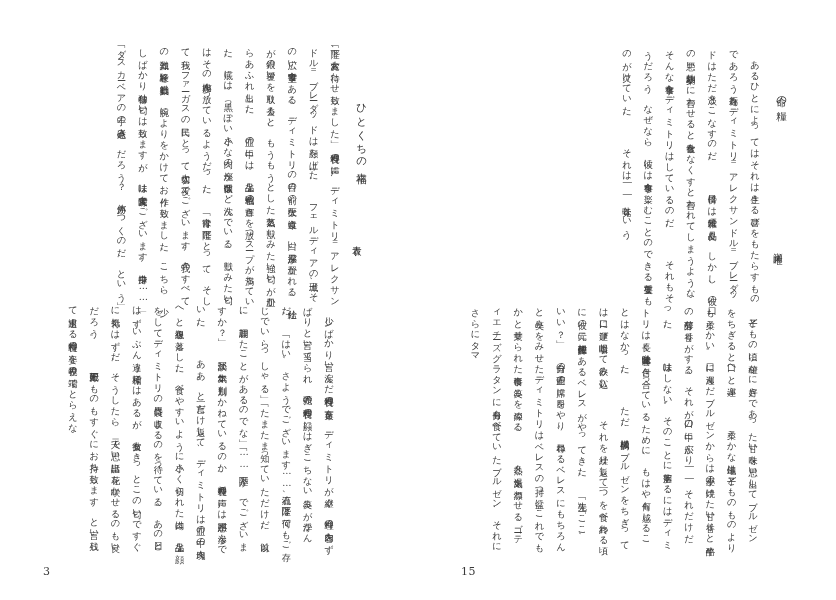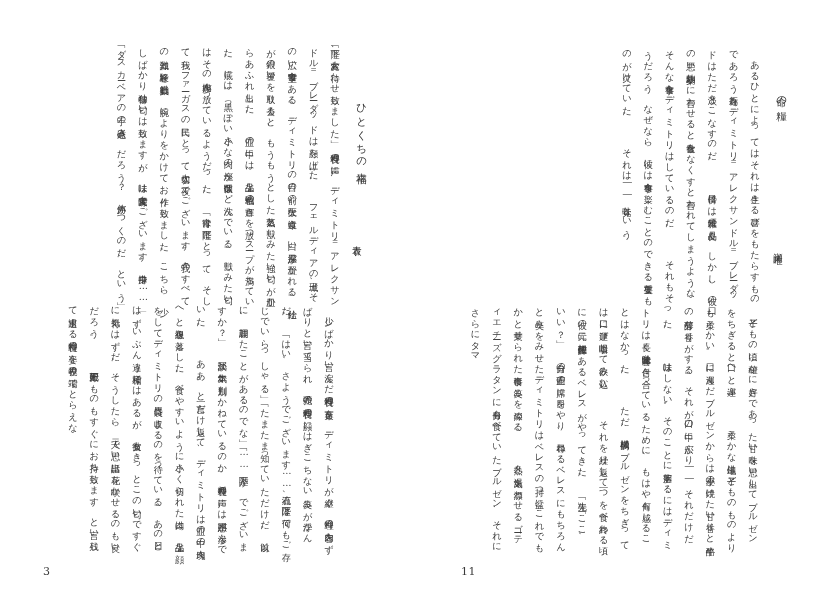--- a/index.html
+++ b/index.html
@@ -169,16 +169,16 @@
     <div class="textblock rp-body-b">　子どもの頃に確かに好きであった甘い味を思い出してブルゼンをちぎると口へと運ぶ。
 　柔らかな生地は子どものものよりも柔らかい。口に運んだブルゼンからは小麦の焼けた甘い香りと牛酪の芳醇な香りがする。それが口の中に広がり――それだけだった。
 　味はしない。そのことに落胆するにはディミトリは長く味覚障害と付き合っているために、もはや何も感じることはなかった。
 　ただ、機械的にブルゼンをちぎっては口に運び咀嚼して飲み込む。
 　それを繰り返して一つを食べ終わる頃に彼の元に担任教師であるベレスがやってきた。
 「先生」
 「ここ、いい？」
 　自分の正面の席に目をやり、尋ねるベレスにもちろんと笑みをみせたディミトリはベレスの持つ盆にこれでもかと乗せられた食事に笑みを深める。
 　熱々と湯気を漂わせるゴーティエチーズグラタンに自分も食べていたブルゼン、それにさらにタマ</div>
 
-    <div class="folio">11</div>
+    <div class="folio">15</div>
   </div>
 
 </div>
 
 </body></html>

